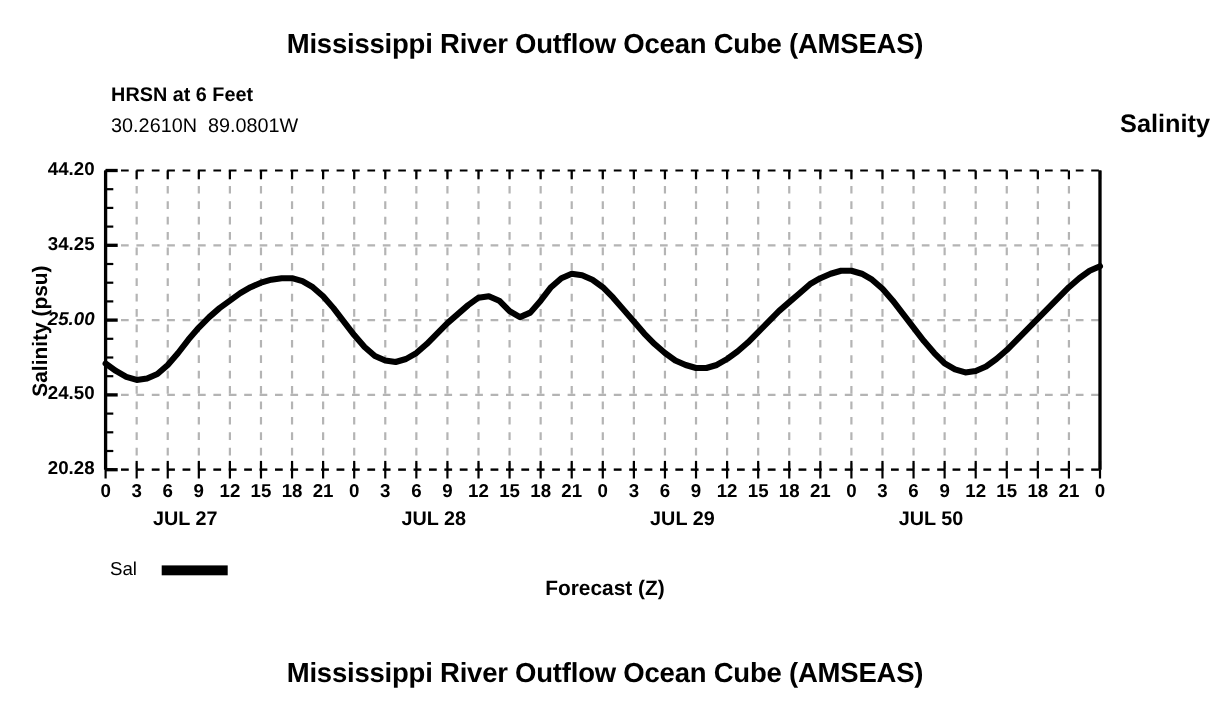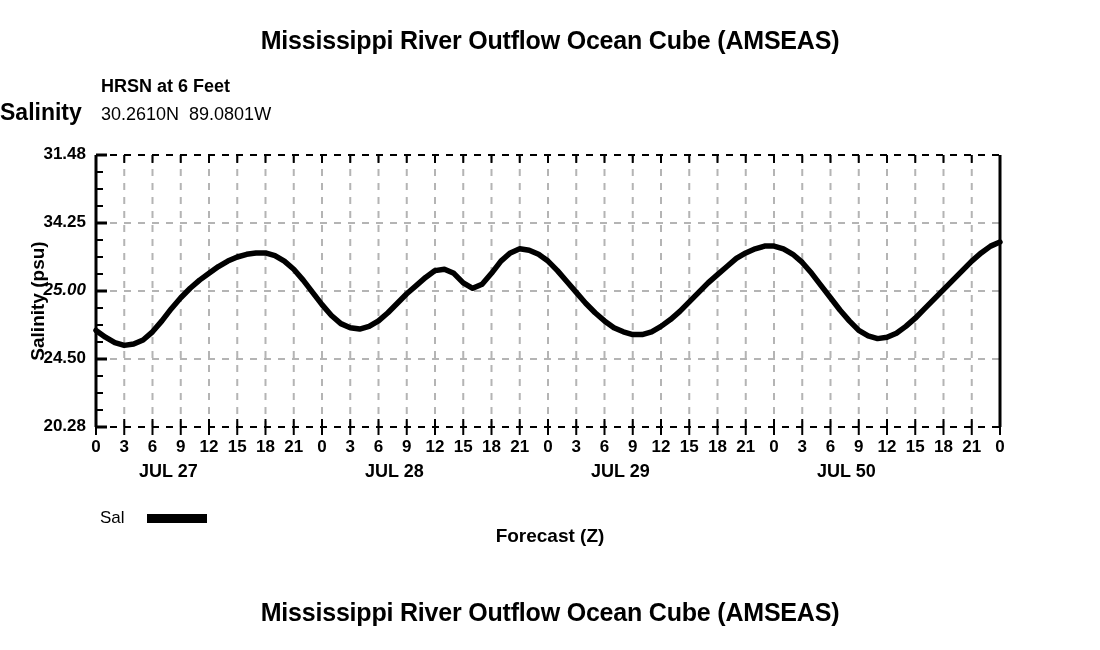--- a/index.html
+++ b/index.html
@@ -49,21 +49,21 @@
     left: 101px;
     top: 104px;
     font-size: 18px;
     font-weight: normal;
     white-space: pre;
   }
   .hdr-center {
     position: absolute;
     left: 0; right: 0;
     top: 99px;
-    text-align: left;
+    text-align: right;
     font-size: 23px;
     font-weight: bold;
   }
   .hdr-right {
     position: absolute;
     right: 96px;
     top: 104px;
     font-size: 18px;
     font-weight: bold;
     white-space: pre;
@@ -308,21 +308,21 @@
         <line x1="96" y1="189" x2="103" y2="189" stroke="#000" stroke-width="2"></line>
         <line x1="96" y1="172" x2="103" y2="172" stroke="#000" stroke-width="2"></line>
         <line x1="96" y1="155" x2="107" y2="155" stroke="#000" stroke-width="3"></line>
         <path d="M96.00 330.44 L105.42 337.24 L114.83 342.68 L124.25 345.40 L133.67 344.04 L143.08 339.96 L152.50 331.80 L161.92 320.92 L171.33 308.68 L180.75 297.80 L190.17 288.28 L199.58 280.12 L209.00 273.32 L218.42 266.52 L227.83 261.08 L237.25 257.00 L246.67 254.28 L256.08 252.92 L265.50 252.92 L274.92 255.64 L284.33 261.08 L293.75 269.24 L303.17 280.12 L312.58 292.36 L322.00 304.60 L331.42 315.48 L340.83 323.64 L350.25 327.72 L359.67 329.08 L369.08 326.36 L378.50 320.92 L387.92 312.76 L397.33 303.24 L406.75 293.72 L416.17 285.56 L425.58 277.40 L435.00 270.60 L444.42 269.24 L453.83 273.32 L463.25 282.84 L472.67 288.28 L482.08 284.20 L491.50 273.32 L500.92 261.08 L510.33 252.92 L519.75 248.84 L529.17 250.20 L538.58 254.28 L548.00 261.08 L557.42 270.60 L566.83 281.48 L576.25 292.36 L585.67 303.24 L595.08 312.76 L604.50 320.92 L613.92 327.72 L623.33 331.80 L632.75 334.52 L642.17 334.52 L651.58 331.80 L661.00 326.36 L670.42 319.56 L679.83 311.40 L689.25 301.88 L698.67 292.36 L708.08 282.84 L717.50 274.68 L726.92 266.52 L736.33 258.36 L745.75 252.92 L755.17 248.84 L764.58 246.12 L774.00 246.12 L783.42 248.84 L792.83 254.28 L802.25 262.44 L811.67 273.32 L821.08 285.56 L830.50 297.80 L839.92 310.04 L849.33 320.92 L858.75 330.44 L868.17 335.88 L877.58 338.60 L887.00 337.24 L896.42 333.16 L905.83 326.36 L915.25 318.20 L924.67 308.68 L934.08 299.16 L943.50 289.64 L952.92 280.12 L962.33 270.60 L971.75 261.08 L981.17 252.92 L990.58 246.12 L1000.00 242.04" fill="none" stroke="#000000" stroke-width="5.5" stroke-linecap="round" stroke-linejoin="round"></path>
       </svg>
 
     <div class="ylabel">Salinity (psu)</div>
     <div class="xlabel">Forecast (Z)</div>
 
     <div id="ytick-layer">
-        <div class="ytick" style="left: 8px; top: 144px;">31.48</div>
+        <div class="ytick" style="left: 8px; top: 144px;">44.20</div>
         <div class="ytick" style="left: 8px; top: 212px;">34.25</div>
         <div class="ytick" style="left: 8px; top: 280px; font-style: italic;">25.00</div>
         <div class="ytick" style="left: 8px; top: 348px;">24.50</div>
         <div class="ytick" style="left: 8px; top: 416px;">20.28</div>
       </div>
     <div id="xtick-layer">
         <div class="xtick" style="left: 81px;">0</div>
         <div class="xtick" style="left: 109.25px;">3</div>
         <div class="xtick" style="left: 137.5px;">6</div>
         <div class="xtick" style="left: 165.75px;">9</div>

